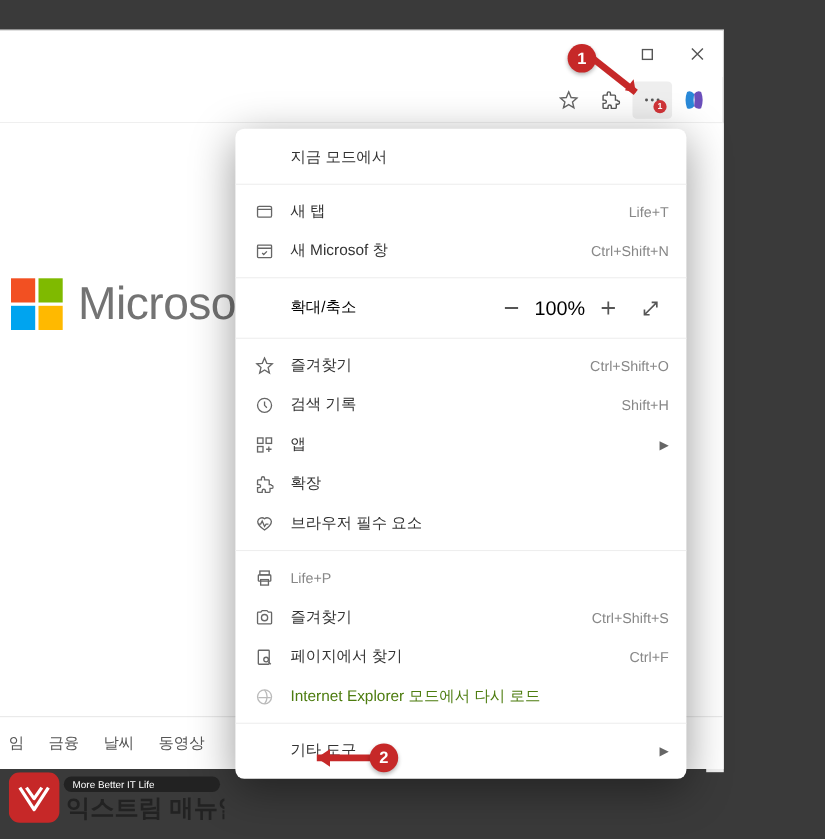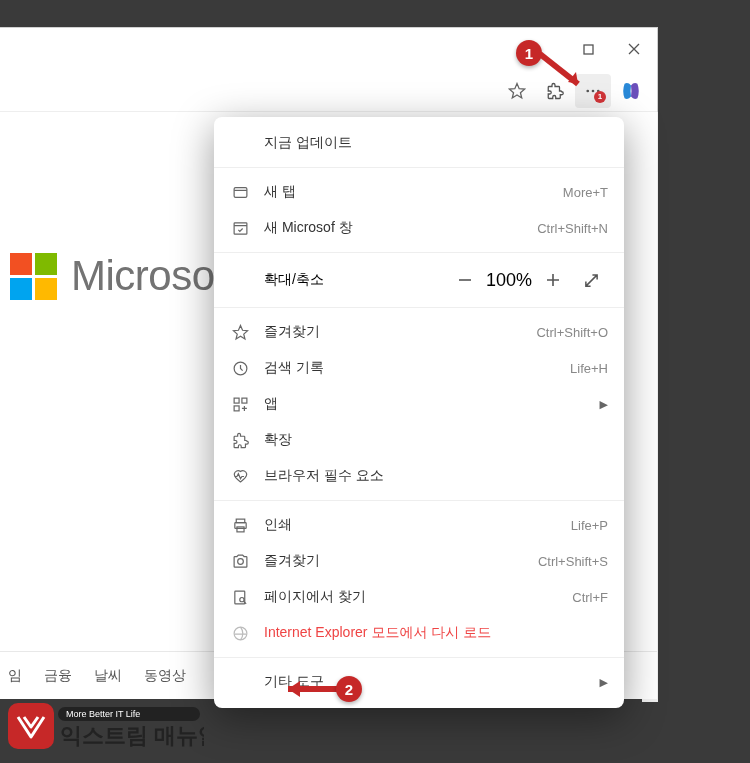--- a/index.html
+++ b/index.html
@@ -168,21 +168,21 @@
     }
     .menu-item {
       display: flex;
       align-items: center;
       height: 36px;
       padding: 0 16px 0 16px;
       font-size: 14px;
       color: #333;
       position: relative;
     }
-    .menu-item.disabled { color: #ef4444; }
+    .menu-item.disabled { color: #4d7c0f; }
     .menu-item .mi-icon {
       width: 20px;
       height: 20px;
       margin-right: 14px;
       display: flex;
       align-items: center;
       justify-content: center;
       color: #666;
       flex-shrink: 0;
     }
@@ -313,33 +313,33 @@
       <span>임</span>
       <span>금융</span>
       <span>날씨</span>
       <span>동영상</span>
     </div>
   </div>
 </div>
 
 <div class="menu">
   <div class="menu-item no-icon">
-    <span class="mi-label">지금 업데이트</span>
+    <span class="mi-label">지금 모드에서</span>
   </div>
   <div class="menu-sep"></div>
 
   <div class="menu-item">
     <span class="mi-icon">
         <svg width="17" height="17" viewBox="0 0 24 24" fill="none" stroke="currentColor" stroke-width="1.7">
           <rect x="3" y="5" width="18" height="14" rx="2"></rect>
           <path d="M3 9h18"></path>
         </svg>
       </span>
     <span class="mi-label">새 탭</span>
-    <span class="mi-shortcut">More+T</span>
+    <span class="mi-shortcut">Life+T</span>
   </div>
   <div class="menu-item">
     <span class="mi-icon">
         <svg width="17" height="17" viewBox="0 0 24 24" fill="none" stroke="currentColor" stroke-width="1.7">
           <rect x="3" y="4" width="18" height="16" rx="1"></rect>
           <path d="M3 8h18 M9 14 l2 2 l4-4"></path>
         </svg>
       </span>
     <span class="mi-label">새 Microsof 창</span>
     <span class="mi-shortcut">Ctrl+Shift+N</span>
@@ -377,21 +377,21 @@
     <span class="mi-shortcut">Ctrl+Shift+O</span>
   </div>
   <div class="menu-item">
     <span class="mi-icon">
         <svg width="17" height="17" viewBox="0 0 24 24" fill="none" stroke="currentColor" stroke-width="1.7">
           <circle cx="12" cy="12" r="9"></circle>
           <path d="M12 7v5l3 3"></path>
         </svg>
       </span>
     <span class="mi-label">검색 기록</span>
-    <span class="mi-shortcut">Life+H</span>
+    <span class="mi-shortcut">Shift+H</span>
   </div>
   <div class="menu-item">
     <span class="mi-icon">
         <svg width="17" height="17" viewBox="0 0 24 24" fill="none" stroke="currentColor" stroke-width="1.7">
           <rect x="3" y="3" width="7" height="7"></rect>
           <rect x="14" y="3" width="7" height="7"></rect>
           <rect x="3" y="14" width="7" height="7"></rect>
           <path d="M17.5 14v7 M14 17.5h7"></path>
         </svg>
       </span>
@@ -418,21 +418,20 @@
   <div class="menu-sep"></div>
 
   <div class="menu-item">
     <span class="mi-icon">
         <svg width="17" height="17" viewBox="0 0 24 24" fill="none" stroke="currentColor" stroke-width="1.7">
           <rect x="6" y="3" width="12" height="5"></rect>
           <rect x="4" y="8" width="16" height="8" rx="1"></rect>
           <rect x="7" y="14" width="10" height="7"></rect>
         </svg>
       </span>
-    <span class="mi-label">인쇄</span>
     <span class="mi-shortcut">Life+P</span>
   </div>
   <div class="menu-item">
     <span class="mi-icon">
         <svg width="17" height="17" viewBox="0 0 24 24" fill="none" stroke="currentColor" stroke-width="1.7">
           <path d="M7 5l2-2h6l2 2h3a1 1 0 0 1 1 1v13a1 1 0 0 1-1 1H4a1 1 0 0 1-1-1V6a1 1 0 0 1 1-1z"></path>
           <circle cx="12" cy="12" r="4"></circle>
         </svg>
       </span>
     <span class="mi-label">즐겨찾기</span>

